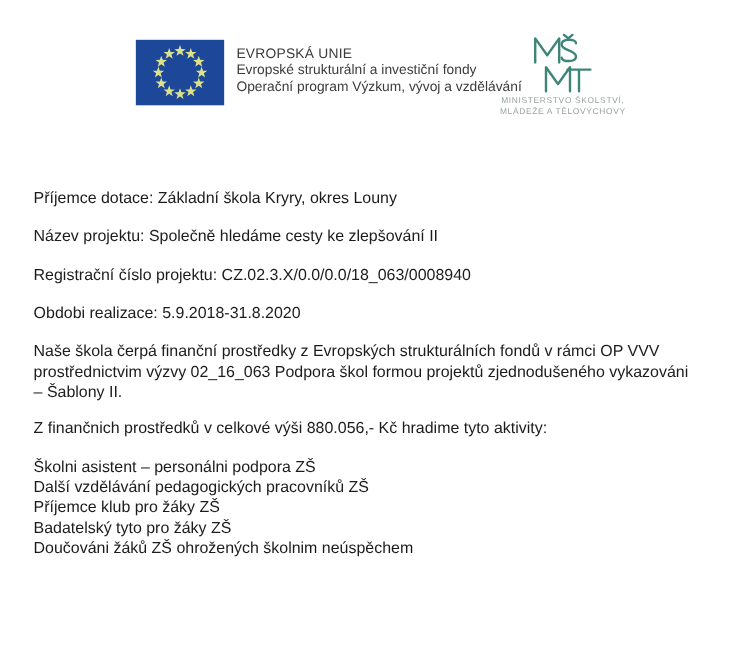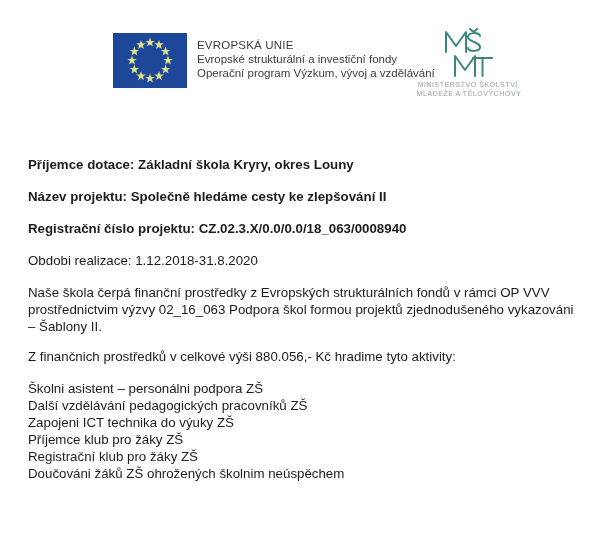--- a/index.html
+++ b/index.html
@@ -16,21 +16,21 @@
   .eu-block{position:absolute;left:113px;top:33px;display:flex;align-items:flex-start;}
   .eu-flag{width:74px;height:55px;display:block;}
   .eu-text{margin-left:10px;padding-top:5px;font-size:11.5px;line-height:14px;color:#3c3c3c;}
   .eu-text .l1{letter-spacing:.2px;}
   .msmt-block{position:absolute;left:408px;top:28px;width:122px;text-align:center;}
   .msmt-mono{display:block;margin:0 auto;}
   .msmt-cap{font-size:7px;line-height:8.5px;letter-spacing:.55px;color:#95a49f;margin-top:3px;white-space:nowrap;}
   
   .doc{position:absolute;left:28px;top:156px;width:566px;font-size:13.3px;line-height:17px;}
   .doc p{margin:0 0 15px 0;}
-  .b{font-weight:bold;}
+  .b{font-weight:normal;}
   .para div{white-space:nowrap;}
   .para{margin:0 0 13px 0;}
   .list div{white-space:nowrap;}
 </style>
 </head>
 <body>
 
 <div class="page">
 
   <div class="eu-block">
@@ -74,33 +74,32 @@
       </g>
     </svg>
     <div class="msmt-cap">MINISTERSTVO ŠKOLSTVÍ,</div>
     <div class="msmt-cap" style="margin-top:0;">MLÁDEŽE A TĚLOVÝCHOVY</div>
   </div>
 
   <div class="doc">
     <p class="b">Příjemce dotace: Základní škola Kryry, okres Louny</p>
     <p class="b">Název projektu: Společně hledáme cesty ke zlepšování II</p>
     <p class="b">Registrační číslo projektu: CZ.02.3.X/0.0/0.0/18_063/0008940</p>
-    <p>Obdobi realizace: 1.12.2018-31.8.2020</p>
+    <p>Obdobi realizace: 5.9.2018-31.8.2020</p>
 
     <div class="para">
       <div>Naše škola čerpá finanční prostředky z Evropských strukturálních fondů v rámci OP VVV</div>
       <div>prostřednictvim výzvy 02_16_063 Podpora škol formou projektů zjednodušeného vykazováni</div>
       <div>– Šablony II.</div>
     </div>
 
     <p>Z finančnich prostředků v celkové výši 880.056,- Kč hradime tyto aktivity:</p>
 
     <div class="list">
       <div>Školni asistent – personálni podpora ZŠ</div>
       <div>Další vzdělávání pedagogických pracovníků ZŠ</div>
-      <div>Zapojeni ICT technika do výuky ZŠ</div>
       <div>Příjemce klub pro žáky ZŠ</div>
-      <div>Registrační klub pro žáky ZŠ</div>
+      <div>Badatelský tyto pro žáky ZŠ</div>
       <div>Doučováni žáků ZŠ ohrožených školnim neúspěchem</div>
     </div>
   </div>
 
 </div>
 
 </body></html>

